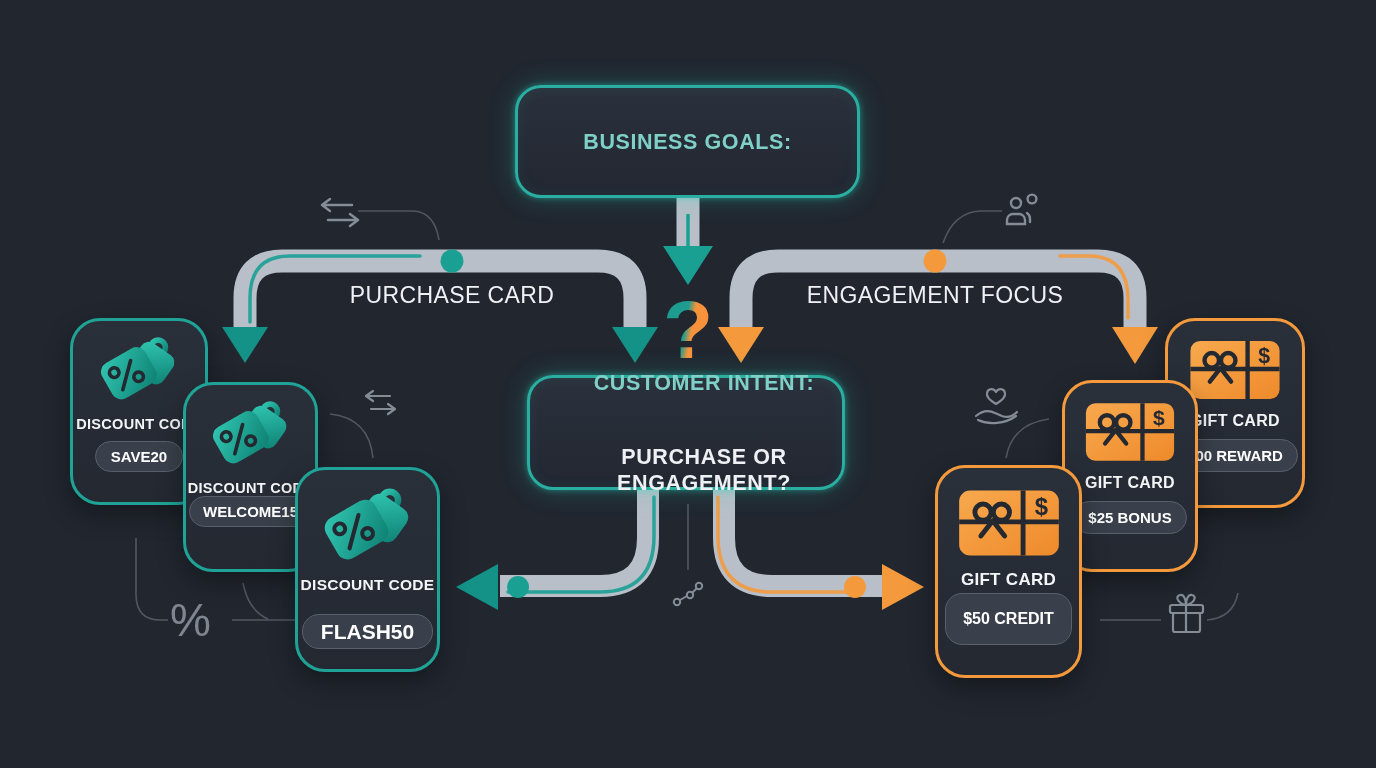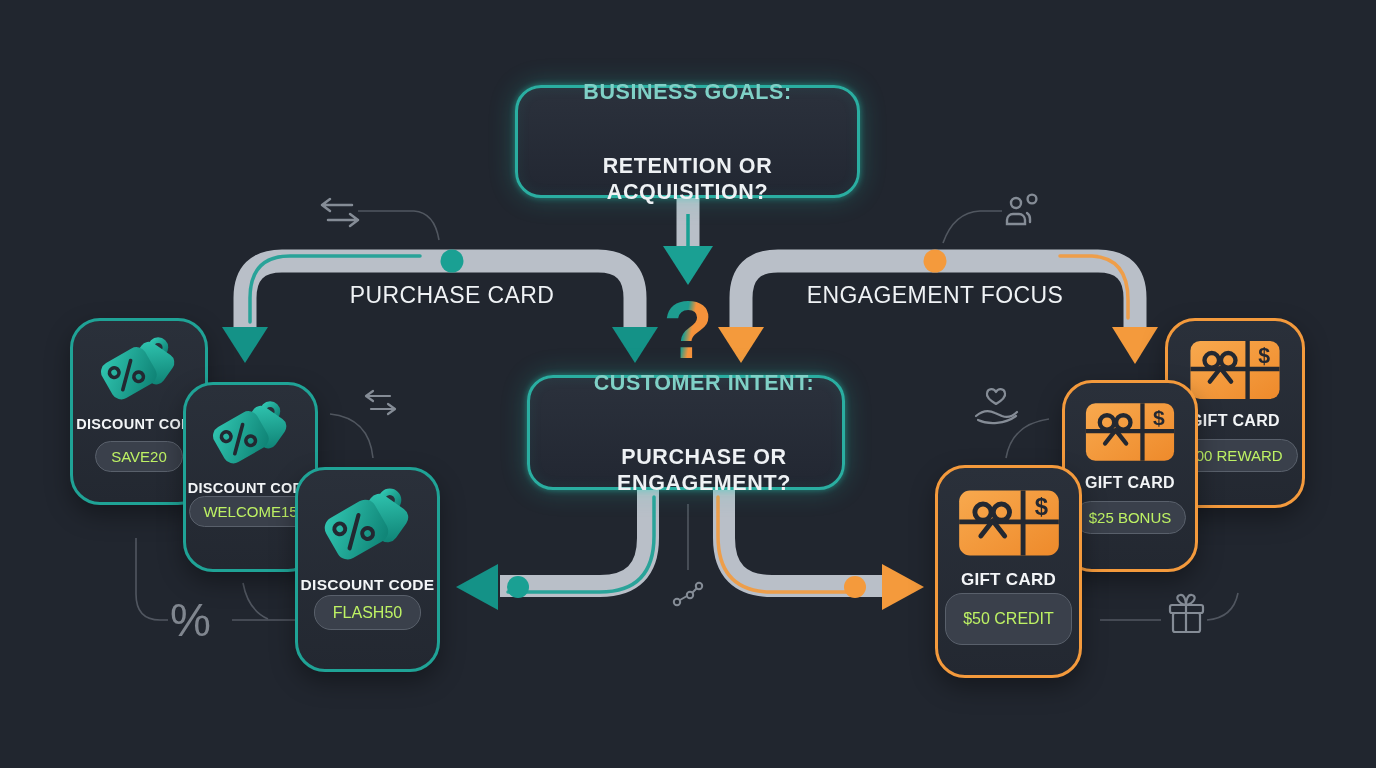--- a/index.html
+++ b/index.html
@@ -39,21 +39,21 @@
     position:absolute;box-sizing:border-box;border-radius:30px;
     background:linear-gradient(180deg,#2a303a 0%,#232831 100%);
     display:flex;flex-direction:column;align-items:center;
     box-shadow:0 10px 24px rgba(0,0,0,.35);
   }
   .card.teal{border:3.5px solid #1fa396;}
   .card.orange{border:3.5px solid #f49a3c;}
   .card-label{font-weight:bold;color:#f3f5f7;letter-spacing:.3px;white-space:nowrap;}
   .pill{
     background:#3a404b;border:1.5px solid #59606b;border-radius:17px;
-    color:#bef264;white-space:nowrap;display:flex;align-items:center;justify-content:center;
+    color:#ffffff;white-space:nowrap;display:flex;align-items:center;justify-content:center;font-weight:bold;
   }
 </style>
 </head>
 <body>
 
 <svg class="abs" style="left:0;top:0;" width="1376" height="768" viewBox="0 0 1376 768">
 
   <g>
     <line x1="688" y1="196" x2="688" y2="248" stroke="#b9bfc8" stroke-width="23"></line>
     <line x1="688" y1="214" x2="688" y2="246" stroke="#1aa093" stroke-width="3.5"></line>
@@ -132,21 +132,20 @@
   <g stroke="#858c96" stroke-width="2" fill="none">
     <path d="M 680 600 l 7 -4 M 692 593 l 5 -5"></path>
     <circle cx="677" cy="602" r="3.2"></circle>
     <circle cx="690" cy="595" r="3.2"></circle>
     <circle cx="699" cy="586" r="3.2"></circle>
   </g>
 </svg>
 
 <div class="node" style="left:515px;top:85px;width:345px;height:113px;">
   <div class="node-title">BUSINESS GOALS:</div>
-  <div class="node-question">RETENTION OR ACQUISITION?</div>
 </div>
 
 <div class="node" style="left:527px;top:375px;width:318px;height:115px;padding-left:36px;">
   <div class="node-title">CUSTOMER INTENT:</div>
   <div class="node-question">PURCHASE OR ENGAGEMENT?</div>
 </div>
 
 <div class="branch-label" style="left:302px;top:281px;">
   <span>PURCHASE CARD</span>
 </div>
@@ -209,21 +208,21 @@
     <circle cx="52" cy="11" r="6.5" stroke="url(#tg3)" stroke-width="5" fill="none"></circle>
     <rect x="30" y="10" width="34" height="30" rx="8" fill="url(#tg3)" transform="rotate(35 47 25)"></rect>
     <rect x="4" y="16" width="44" height="36" rx="9" fill="url(#tg3)" transform="rotate(-30 26 34)"></rect>
     <g transform="rotate(-30 26 34)" stroke="#232831" stroke-width="3.2" fill="none" stroke-linecap="round">
       <circle cx="15" cy="27" r="4.2"></circle>
         <circle cx="32" cy="41" r="4.2"></circle>
         <line x1="33" y1="25" x2="14" y2="44"></line>
     </g>
   </svg>
   <div class="card-label" style="font-size:15.5px;margin-top:8px;">DISCOUNT CODE</div>
-  <div class="pill" style="font-size:16px;height:33px;padding:0 18px;margin-top:1px;">FLASH50</div>
+  <div class="pill" style="font-size:21px;height:33px;padding:0 18px;margin-top:20px;">FLASH50</div>
 </div>
 
 <div class="card orange" style="left:1165px;top:318px;width:140px;height:190px;padding-top:18px;z-index:3;">
   <svg width="94" height="62" viewBox="0 0 96 64">
     <defs>
         <linearGradient id="gg3" x1="0" y1="0" x2="1" y2="1">
           <stop offset="0" stop-color="#f8a94e"></stop>
           <stop offset="1" stop-color="#ee8a2b"></stop>
         </linearGradient>
       </defs>

